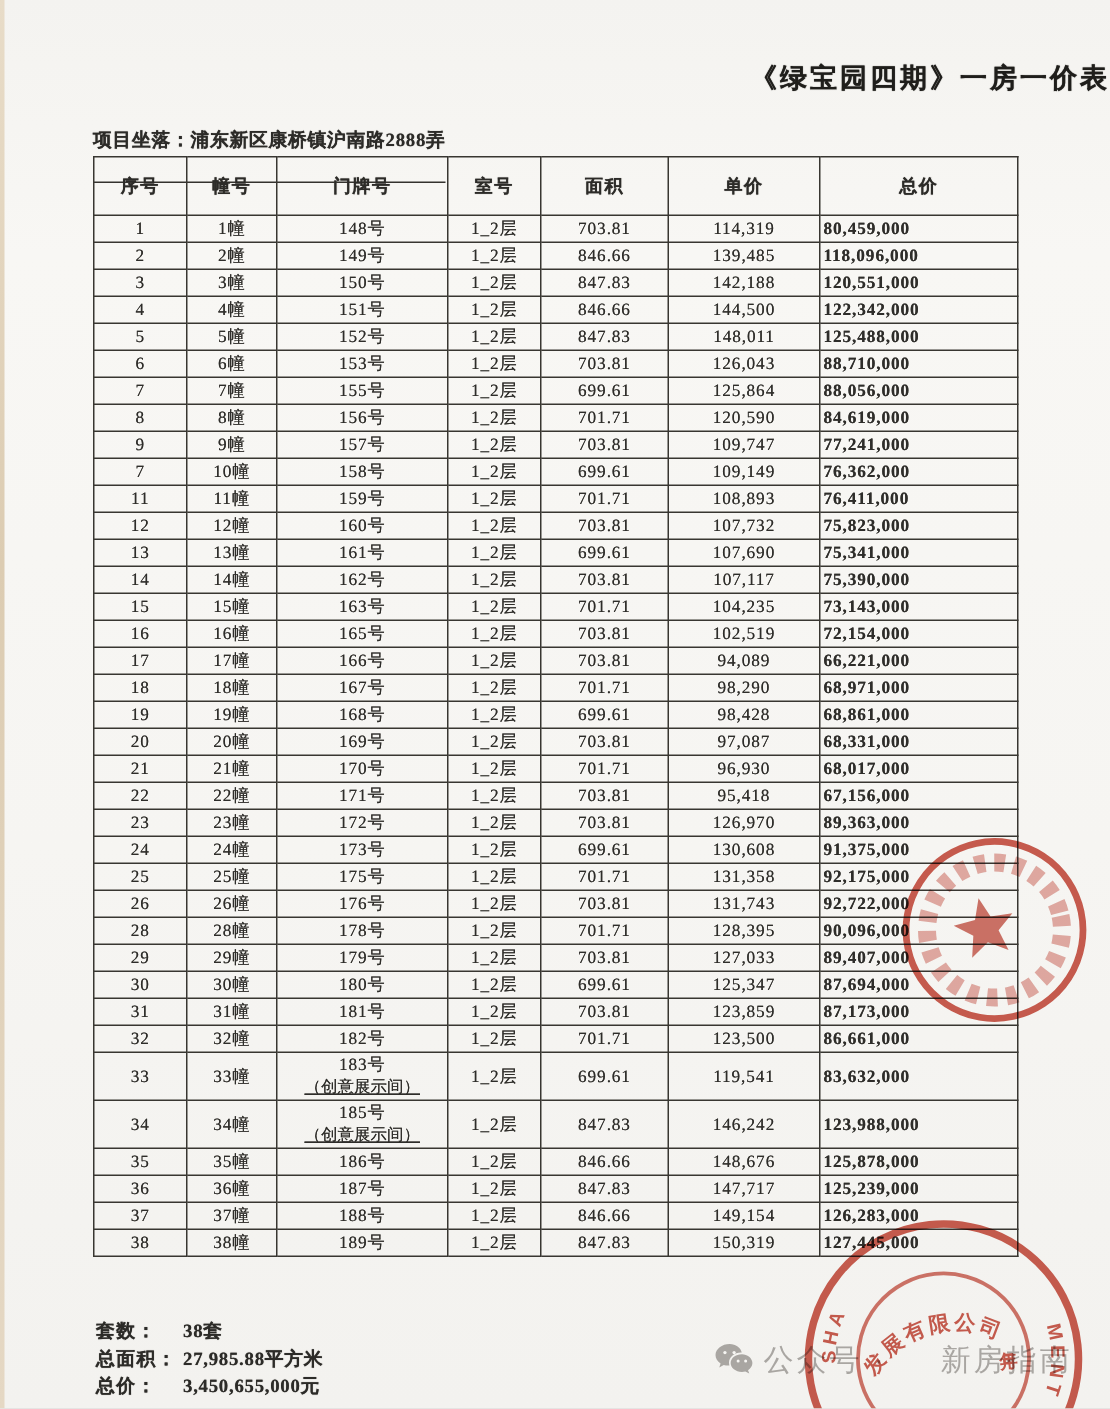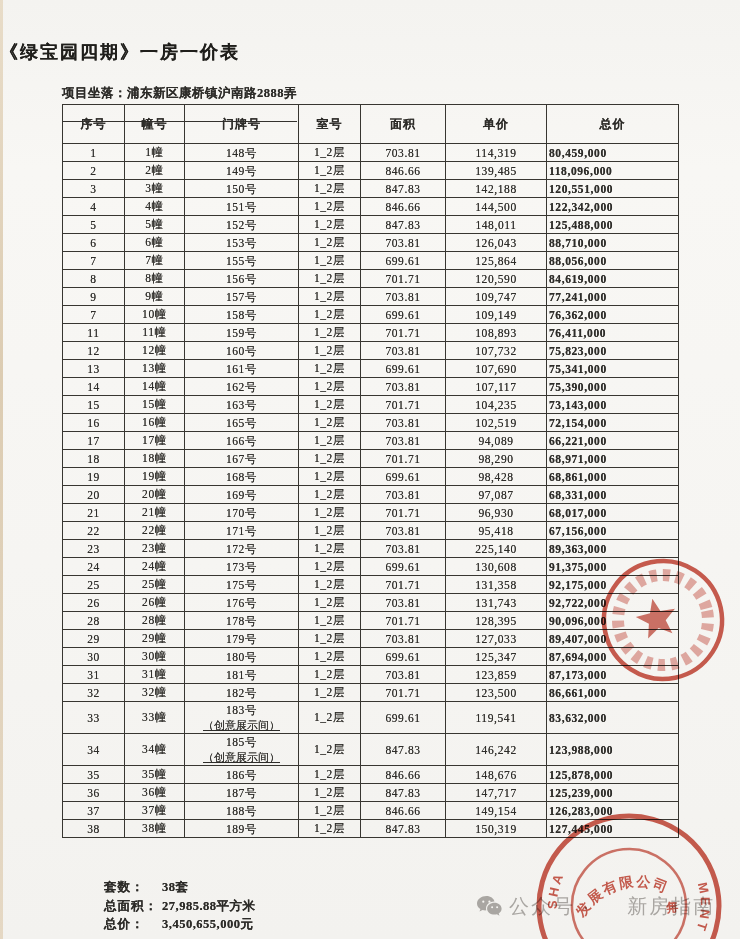--- a/index.html
+++ b/index.html
@@ -3,40 +3,40 @@
 <meta charset="utf-8">
 <style>
   html,body{margin:0;padding:0;background:#dddcda;}
   .page{
     position:relative;width:740px;height:939px;overflow:hidden;
     background:linear-gradient(180deg,#f4f3f0 0%,#f8f7f4 18%,#f6f5f2 60%,#f3f2ef 100%);
     font-family:"Liberation Serif","DejaVu Serif",serif;color:#2c2b28;
   }
   .edge-strip{position:absolute;left:0;top:0;width:3px;height:100%;
     background:linear-gradient(180deg,#e8dcc8,#dcccb2 40%,#e5d8c4);}
-  .title{position:absolute;top:40px;left:0;width:100%;text-align:left;
+  .title{position:absolute;top:40px;left:0;width:100%;text-align:right;
     font-size:18px;font-weight:bold;letter-spacing:2px;color:#1f1e1b;
     text-shadow:0 0 .6px #3a3935;}
   .location{position:absolute;left:62px;top:85px;font-size:12.5px;font-weight:bold;
     border-bottom:1.2px solid #34322e;padding-bottom:19px;letter-spacing:.5px;
     text-shadow:0 0 .5px #4a4843;}
   table.price{position:absolute;left:62px;top:104px;width:616px;
     border-collapse:collapse;table-layout:fixed;}
   table.price th,table.price td{border:1px solid #383631;overflow:hidden;}
   table.price th{height:36px;font-size:12px;font-weight:bold;text-align:center;
     letter-spacing:1px;text-shadow:0 0 .5px #4a4843;}
   table.price td{height:17px;font-size:11.5px;text-align:center;letter-spacing:.6px;
     padding:0 2px;color:#2e2d2a;text-shadow:0 0 .4px #55534e;}
   table.price td.c-total{text-align:left;padding-right:9px;font-weight:bold;}
   table.price td .door-note{font-size:11px;letter-spacing:0;line-height:15px;text-decoration:underline;}
   table.price td .door-main{line-height:16px;}
   .summary{position:absolute;left:64px;top:878px;font-size:12.5px;font-weight:bold;
     text-shadow:0 0 .5px #4a4843;}
   .summary .srow{display:flex;line-height:18.5px;}
-  .summary .slabel{width:58px;letter-spacing:1px;margin-left:40px;}
+  .summary .slabel{width:58px;letter-spacing:1px;}
   .summary .svalue{letter-spacing:.5px;}
   .watermark{position:absolute;left:476px;top:893px;display:flex;align-items:center;
     color:#a9a6a2;font-size:20px;letter-spacing:2px;white-space:nowrap;
     font-family:"Liberation Sans","DejaVu Sans",sans-serif;justify-content:space-between;}
   .watermark .wm-gap{display:inline-block;width:36px;}
   .wm-icon{width:27px;height:24px;margin-right:6px;flex:none;}
   .stamp{position:absolute;pointer-events:none;mix-blend-mode:multiply;opacity:.82;
     filter:blur(.4px);}
 </style>
 </head>
@@ -362,21 +362,21 @@
         <tr>
           <td class="c-no">23</td>
           <td class="c-bldg">23幢</td>
           <td class="c-door">
             <div>
               <div class="door-main">172号</div>
             </div>
           </td>
           <td class="c-room">1_2层</td>
           <td class="c-area">703.81</td>
-          <td class="c-unit">225,140</td>
+          <td class="c-unit">126,970</td>
           <td class="c-total">89,363,000</td>
         </tr>
         <tr>
           <td class="c-no">24</td>
           <td class="c-bldg">24幢</td>
           <td class="c-door">
             <div>
               <div class="door-main">173号</div>
             </div>
           </td>

